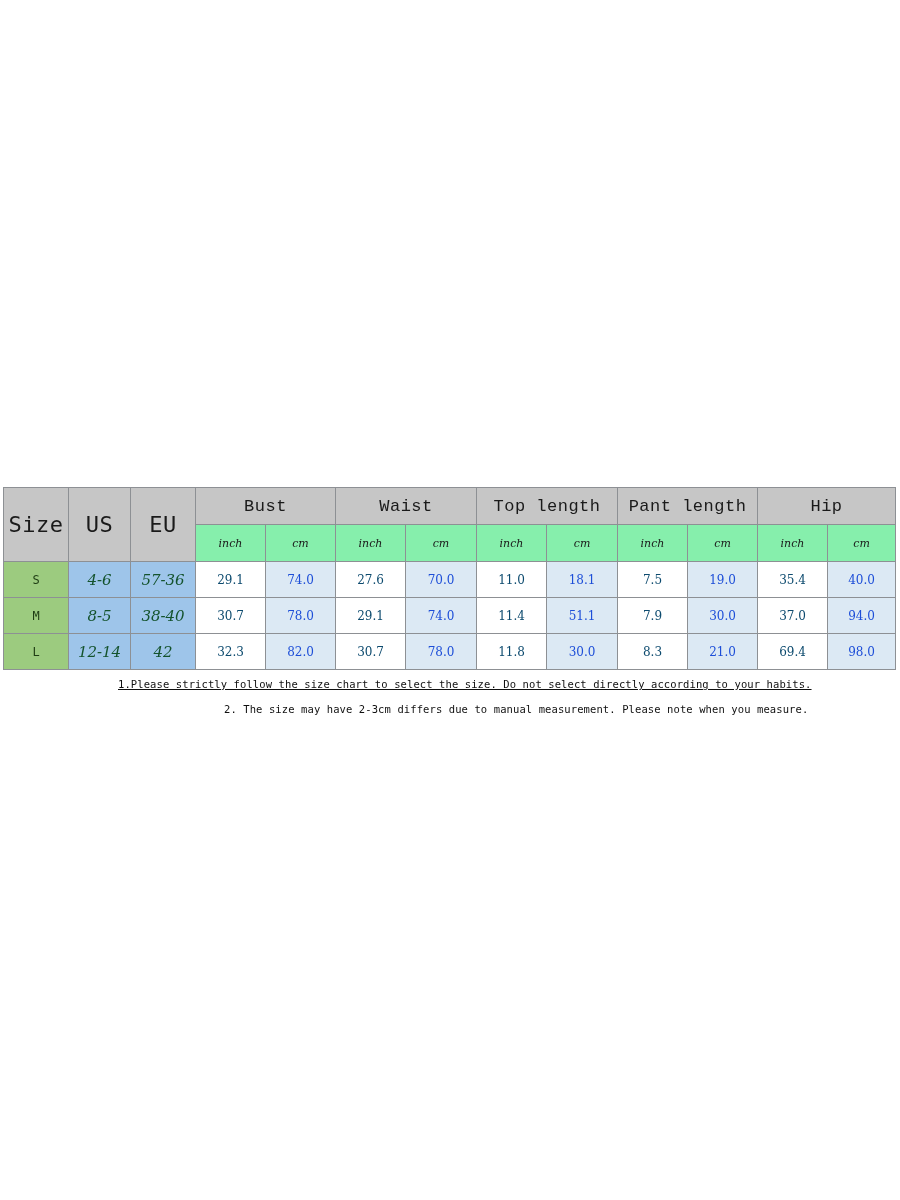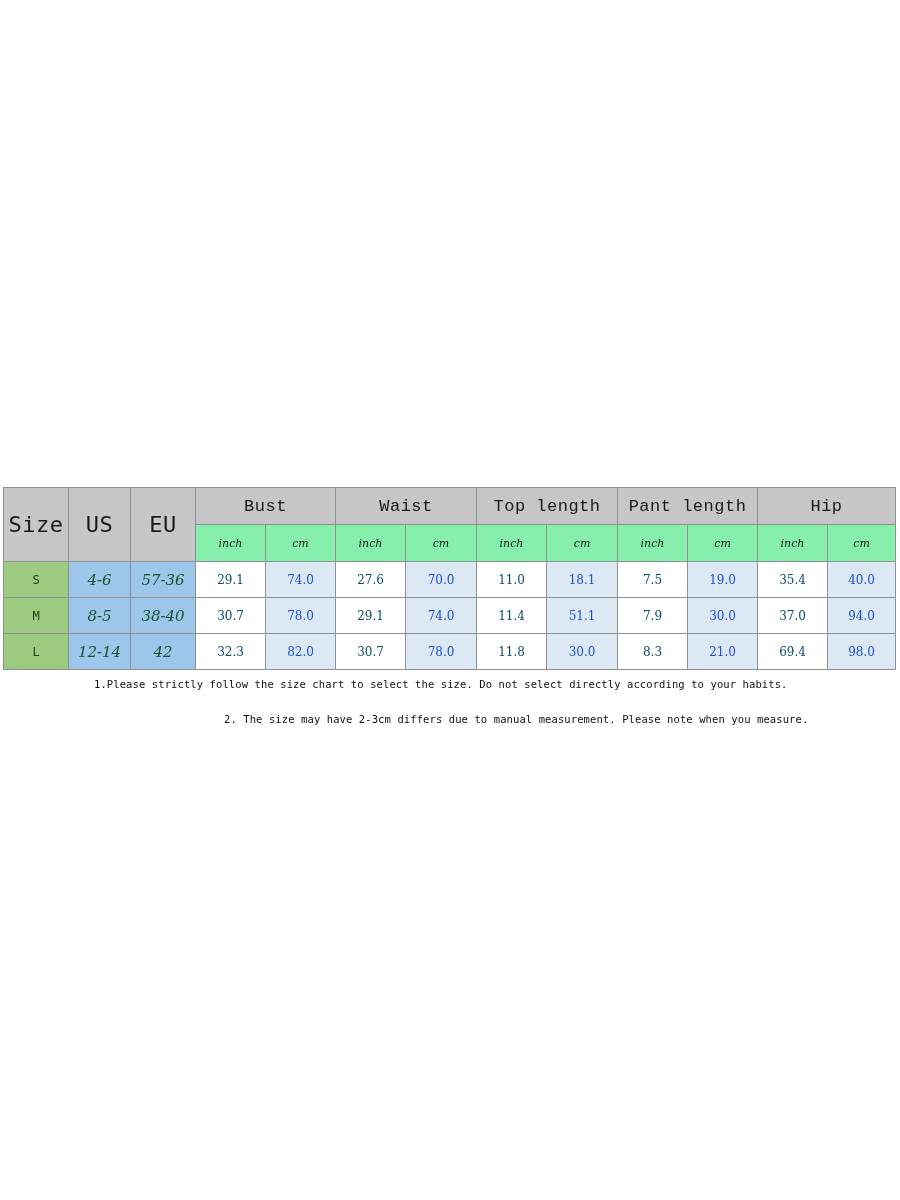--- a/index.html
+++ b/index.html
@@ -103,22 +103,22 @@
     top: 678px;
     width: 900px;
   }
   .note {
     font-family: "DejaVu Sans Mono", monospace;
     font-size: 10.5px;
     color: #101010;
     letter-spacing: 0.1px;
     white-space: nowrap;
   }
-  .note-1 { margin-left: 94px; }
-  .note-2 { margin-left: 224px; margin-top: 23px; }
+  .note-1 { margin-left: 118px; text-decoration: underline; }
+  .note-2 { margin-left: 224px; margin-top: 13px; }
 </style>
 </head>
 <body>
 
 <div id="size-chart-wrap">
   <table class="size-chart">
     <colgroup>
       <col style="width:65px">
       <col style="width:62px">
       <col style="width:65px">

